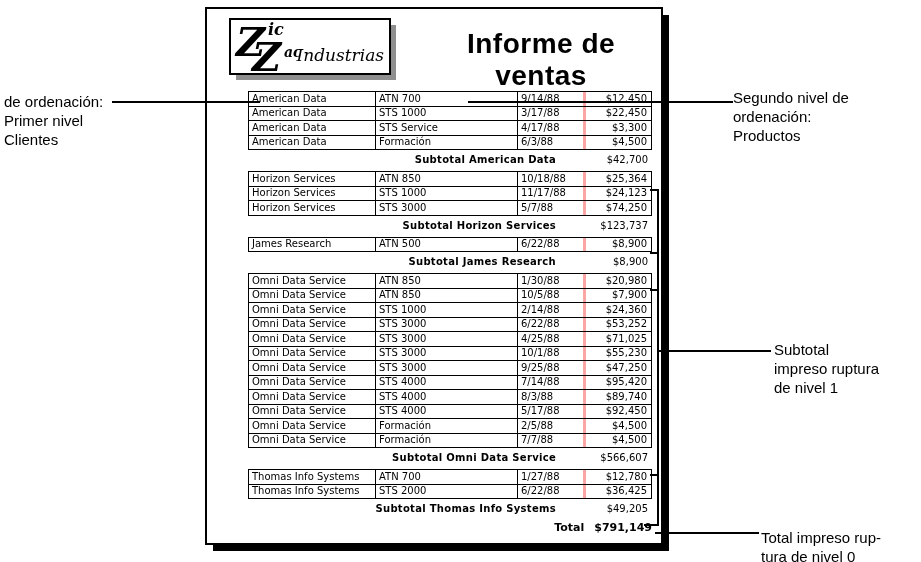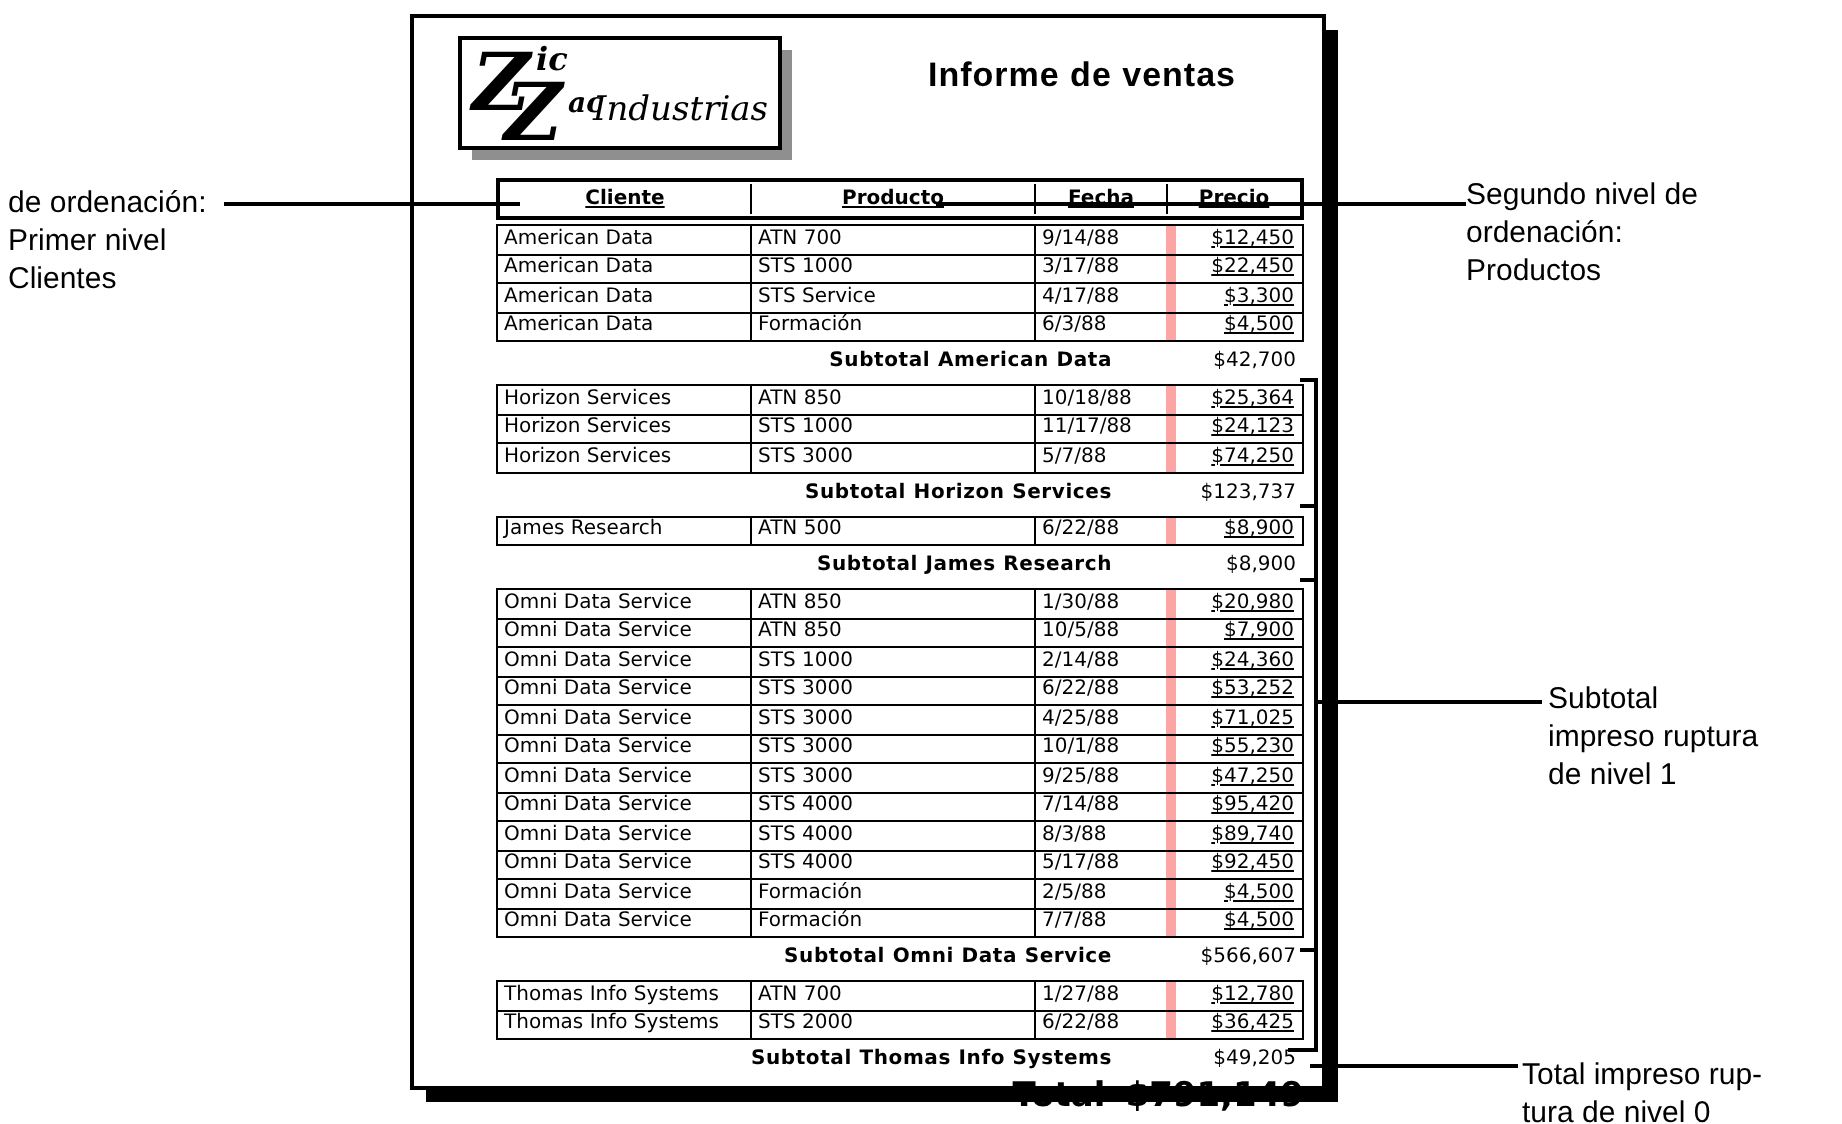--- a/index.html
+++ b/index.html
@@ -17,48 +17,48 @@
   .lz { position:absolute; font-family:"DejaVu Serif", serif; font-style:italic; font-weight:bold; line-height:1; }
   .z1  { left:5px;  top:2px;  font-size:40px; }
   .z1s { left:37px; top:2px;  font-size:16px; }
   .z2  { left:21px; top:17px; font-size:40px; }
   .z2s { left:53px; top:25px; font-size:14px; }
   .lname { position:absolute; right:5px; top:25px; font-family:"DejaVu Serif", serif;
            font-style:italic; font-size:17px; }
 
   
   .title { position:absolute; left:212px; top:19px; width:244px; text-align:center;
-           font-family:"Liberation Sans", sans-serif; font-weight:bold; font-size:17px;
+           font-family:"Liberation Sans", sans-serif; font-weight:bold; font-size:28px;
            letter-spacing:0.5px; }
 
   
   .rtable { position:absolute; left:41px; top:80px; width:404px; font-size:10px; }
   .thead { display:flex; align-items:center; height:21px; border:2px solid #000;
            box-sizing:border-box; font-weight:bold; }
   .hcell { box-sizing:border-box; text-align:center; text-decoration:underline; height:15px; line-height:15px; }
   .h0 { width:125px; } .h1 { width:142px; border-left:1px solid #000; }
   .h2 { width:66px; border-left:1px solid #000; } .h3 { flex:1; border-left:1px solid #000; }
 
   .group-box { border:1px solid #000; }
   #groups > .group-box:first-child { margin-top:2px; }
   .trow { display:flex; height:13.5px; align-items:center; }
   .trow + .trow { border-top:1px solid #000; }
   .tcell { box-sizing:border-box; overflow:hidden; white-space:nowrap; line-height:12px; }
   .c0 { width:126px; padding-left:3px; }
   .c1 { width:142px; padding-left:3px; border-left:1px solid #000; height:100%; display:flex; align-items:center; }
   .c2 { width:66px;  padding-left:3px; border-left:1px solid #000; height:100%; display:flex; align-items:center; }
-  .c3 { flex:1; border-left:5px solid #fca5a5; text-align:right; padding-right:4px; height:100%;
-        display:flex; align-items:center; justify-content:flex-end;text-decoration:underline; }
+  .c3 { flex:1; border-left:3px solid #fca5a5; text-align:right; padding-right:4px; height:100%;
+        display:flex; align-items:center; justify-content:flex-end; }
 
   .subtotal-row { display:flex; align-items:center; height:13px; margin:3px 0 5px;gap:20px; }
   .st-label { flex:1; text-align:right; font-weight:bold; letter-spacing:0.3px; }
   .st-value { width:72px; text-align:right; padding-right:4px; }
 
   .total-row { display:flex; justify-content:flex-end; align-items:center; height:14px;
-               margin-top:1px; font-weight:bold; font-size:17px; }
+               margin-top:1px; font-weight:bold; font-size:11px; }
   .total-label { margin-right:10px; }
 
   
   .ann { position:absolute; font-family:"Liberation Sans", sans-serif; font-size:15px;
          line-height:19px; }
   .ann-left  { left:4px;   top:92px;  width:150px; }
   .ann-prod  { left:733px; top:88px;  width:170px; }
   .ann-sub   { left:774px; top:340px; width:145px; }
   .ann-tot   { left:761px; top:528px; width:155px; }
 
@@ -91,26 +91,20 @@
       <span class="lz z1">Z</span>
       <span class="lz z1s">ic</span>
       <span class="lz z2">Z</span>
       <span class="lz z2s">ac</span>
       <span class="lname">Industrias</span>
     </div>
 
     <div class="title">Informe de ventas</div>
 
     <div class="rtable">
-      <div class="thead">
-        <div class="hcell h0">Cliente</div>
-        <div class="hcell h1">Producto</div>
-        <div class="hcell h2">Fecha</div>
-        <div class="hcell h3">Precio</div>
-      </div>
 
       <div id="groups">
           <div class="group-box">
             <div class="trow">
               <div class="tcell c0">American Data</div>
               <div class="tcell c1">ATN 700</div>
               <div class="tcell c2">9/14/88</div>
               <div class="tcell c3">$12,450</div>
             </div>
             <div class="trow">

